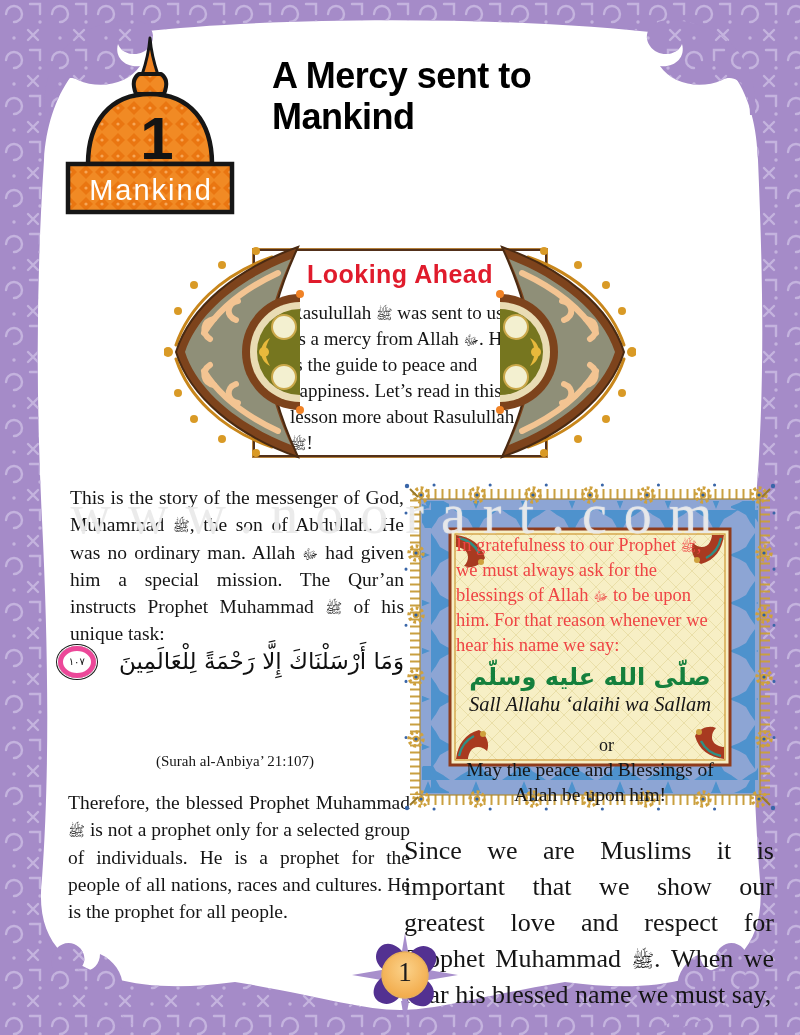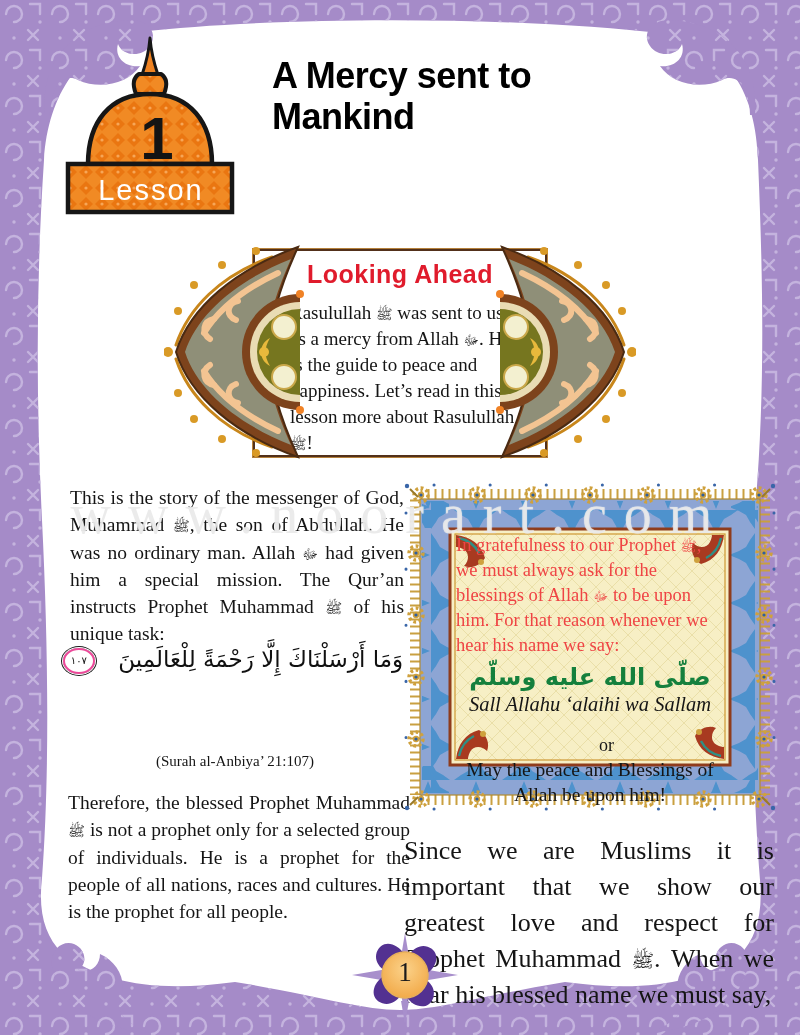--- a/index.html
+++ b/index.html
@@ -34,21 +34,21 @@
   #la-heading{left:253px;top:260px;width:294px;text-align:center;
               font-family:"Liberation Sans",sans-serif;font-size:25px;font-weight:700;
               color:#e01b2c;letter-spacing:0.5px;}
   #la-text{left:290px;top:300px;width:228px;font-size:19px;line-height:1.37;color:#151515;}
 
   
   #p1{left:70px;top:484px;width:334px;font-size:19.5px;line-height:1.4;text-align:justify;}
   #verse{left:62px;top:646px;width:342px;text-align:center;direction:rtl;
          font-family:"DejaVu Sans",sans-serif;font-size:23px;white-space:nowrap;color:#101010;}
   .ayah{display:inline-block;width:28px;height:22px;line-height:21px;margin-right:16px;
-        border:2px solid #ec4899;border-radius:50%;box-shadow:0 0 0 1px #fff,0 0 0 2px #1a1a1a;
+        border:5px solid #ec4899;border-radius:50%;box-shadow:0 0 0 1px #fff,0 0 0 2px #1a1a1a;
         font-size:10px;text-align:center;vertical-align:middle;}
   #quote{left:66px;top:724px;width:338px;text-align:center;font-style:italic;
          font-size:20px;color:#e0761f;}
   #verse-ref{left:66px;top:753px;width:338px;text-align:center;font-size:15px;color:#151515;}
   #p2{left:68px;top:789px;width:342px;font-size:19.5px;line-height:1.4;text-align:justify;}
 
   
   #bbox{left:404px;top:483px;width:372px;height:328px;}
   #bbox-content{position:absolute;left:52px;top:50px;width:268px;text-align:center;}
   #bbox-p{text-align:left;font-size:18.5px;line-height:1.35;color:#ef4444;}
@@ -125,21 +125,21 @@
         <path d="M8,1 L15,8 L8,15 L1,8 Z" fill="#ea7611"></path>
         <circle cx="8" cy="8" r="1.6" fill="#f7a657"></circle>
       </pattern>
     </defs>
     <path d="M88,2 C89,15 92,27 96,39 L80,39 C84,27 87,15 88,2 Z" fill="#ef8322" stroke="#161616" stroke-width="3" stroke-linejoin="round"></path>
     <path d="M74,58 C70,48 71,42 77,38 L99,38 C105,42 106,48 102,58 Z" fill="url(#dp)" stroke="#161616" stroke-width="4" stroke-linejoin="round"></path>
     <path d="M26,128 C26,86 48,58 88,58 C128,58 150,86 150,128 Z" fill="url(#dp)" stroke="#161616" stroke-width="4.5" stroke-linejoin="round"></path>
     <rect x="6" y="128" width="164" height="48" fill="url(#dp)" stroke="#161616" stroke-width="4.5"></rect>
   </svg>
   <div class="abs content" id="dome-number">1</div>
-  <div class="abs content" id="dome-label">Lesson</div>
+  <div class="abs content" id="dome-label">Mankind</div>
 
   <h1 class="abs content" id="page-title" style="margin:0;">A Mercy sent to Mankind</h1>
 
   <div class="abs content" id="la-box"></div>
 
   <svg class="abs deco" style="left:164px;top:241px;" width="142" height="222" viewBox="0 0 142 222">
     <g id="orn">
       <g fill="none" stroke="#c8861b" stroke-width="3" stroke-linecap="round">
         <path d="M12,104 C24,68 56,34 108,16"></path>
         <path d="M12,118 C24,154 56,188 108,206"></path>

